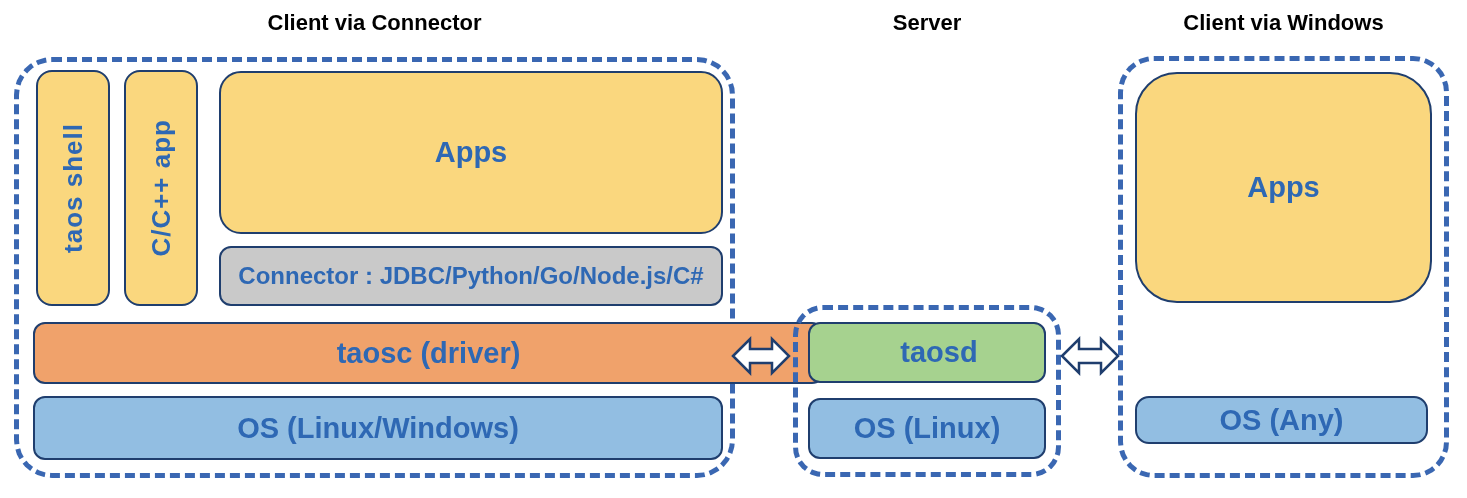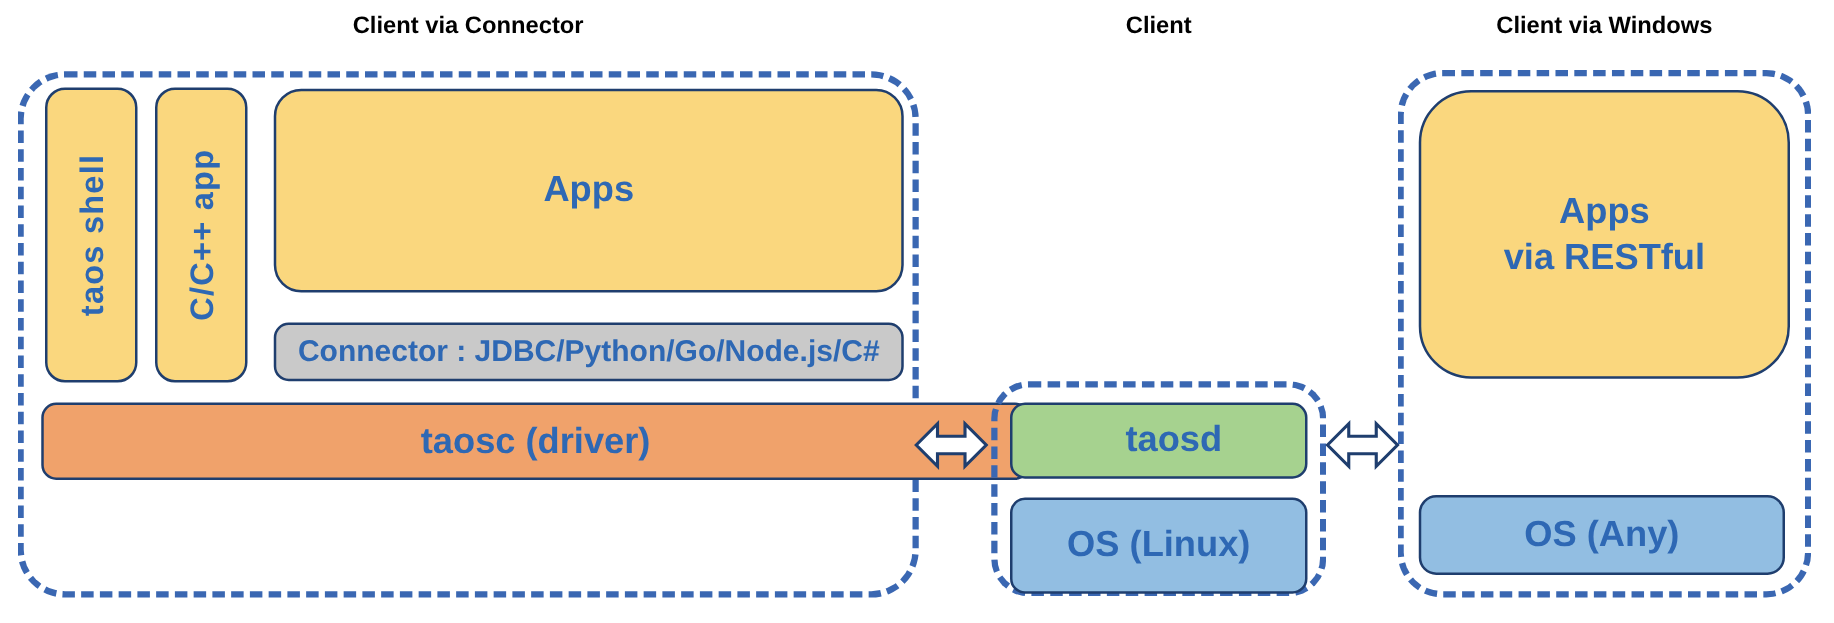--- a/index.html
+++ b/index.html
@@ -12,21 +12,21 @@
     position: relative;
     width: 1467px;
     height: 498px;
     background: #ffffff;
     overflow: hidden;
   }
   .section-title {
     position: absolute;
     top: 10px;
     text-align: center;
-    font-size: 19px;
+    font-size: 22px;
     font-weight: bold;
     color: var(--title-black, #000);
     letter-spacing: 0px;
     white-space: nowrap;
   }
   .dashed-container {
     position: absolute;
     box-sizing: border-box;
     border: 5px dashed var(--dash-blue, #3A67B2);
     border-radius: 38px;
@@ -69,69 +69,71 @@
     width: 60px;
     height: 44px;
   }
 </style>
 </head>
 <body>
 
 <div class="canvas">
 
   <div class="section-title" style="left:14px; width:721px;">Client via Connector</div>
-  <div class="section-title" style="left:793px; width:268px;">Client</div>
+  <div class="section-title" style="left:793px; width:268px;">Server</div>
   <div class="section-title" style="left:1118px; width:331px;">Client via Windows</div>
 
   <div class="dashed-container" style="left:14px; top:57px; width:721px; height:421px;"></div>
 
   <div class="box yellow vbox" style="left:36px; top:70px; width:74px; height:236px;">
     <span class="vtext">taos shell</span>
   </div>
 
   <div class="box yellow vbox" style="left:124px; top:70px; width:74px; height:236px;">
     <span class="vtext">C/C++ app</span>
   </div>
 
   <div class="box yellow apps-box" style="left:219px; top:71px; width:504px; height:163px;">
     <span>Apps</span>
   </div>
 
-  <div class="box gray connector-box" style="left:219px; top:246px; width:504px; height:47px;margin-top:12px;">
+  <div class="box gray connector-box" style="left:219px; top:246px; width:504px; height:60px;">
     <span>Connector : JDBC/Python/Go/Node.js/C#</span>
   </div>
 
   <div class="box orange" style="left:33px; top:322px; width:791px; height:62px;">
     <span>taosc (driver)</span>
   </div>
 
+  <div class="box blue" style="left:33px; top:396px; width:690px; height:64px;">
+    <span>OS (Linux/Windows)</span>
+  </div>
 
   <svg class="arrow" style="left:731px; top:334px;" viewBox="0 0 60 44">
     <polygon points="2,22 19,5 19,15 41,15 41,5 58,22 41,39 41,29 19,29 19,39" fill="#ffffff" stroke="#1F3E6E" stroke-width="2.5" stroke-linejoin="miter"></polygon>
   </svg>
 
   <div class="dashed-container" style="left:793px; top:305px; width:268px; height:172px; border-radius:30px;"></div>
 
   <div class="box green" style="left:808px; top:322px; width:238px; height:61px;padding-left:24px;">
     <span>taosd</span>
   </div>
 
-  <div class="box blue" style="left:808px; top:398px; width:238px; height:77px;">
+  <div class="box blue" style="left:808px; top:398px; width:238px; height:61px;">
     <span>OS (Linux)</span>
   </div>
 
   <svg class="arrow" style="left:1060px; top:334px;" viewBox="0 0 60 44">
     <polygon points="2,22 19,5 19,15 41,15 41,5 58,22 41,39 41,29 19,29 19,39" fill="#ffffff" stroke="#1F3E6E" stroke-width="2.5" stroke-linejoin="miter"></polygon>
   </svg>
 
   <div class="dashed-container" style="left:1118px; top:56px; width:331px; height:422px; border-radius:36px;"></div>
 
   <div class="box yellow apps-restful-box" style="left:1135px; top:72px; width:297px; height:231px;">
     <span>Apps</span>
-    <span>via RESTful</span>
   </div>
 
 
-  <div class="box blue" style="left:1135px; top:396px; width:293px; height:64px; border-radius:14px;">
+  <div class="box blue" style="left:1135px; top:396px; width:293px; height:48px; border-radius:14px;">
     <span>OS (Any)</span>
   </div>
 
 </div>
 
 </body></html>

